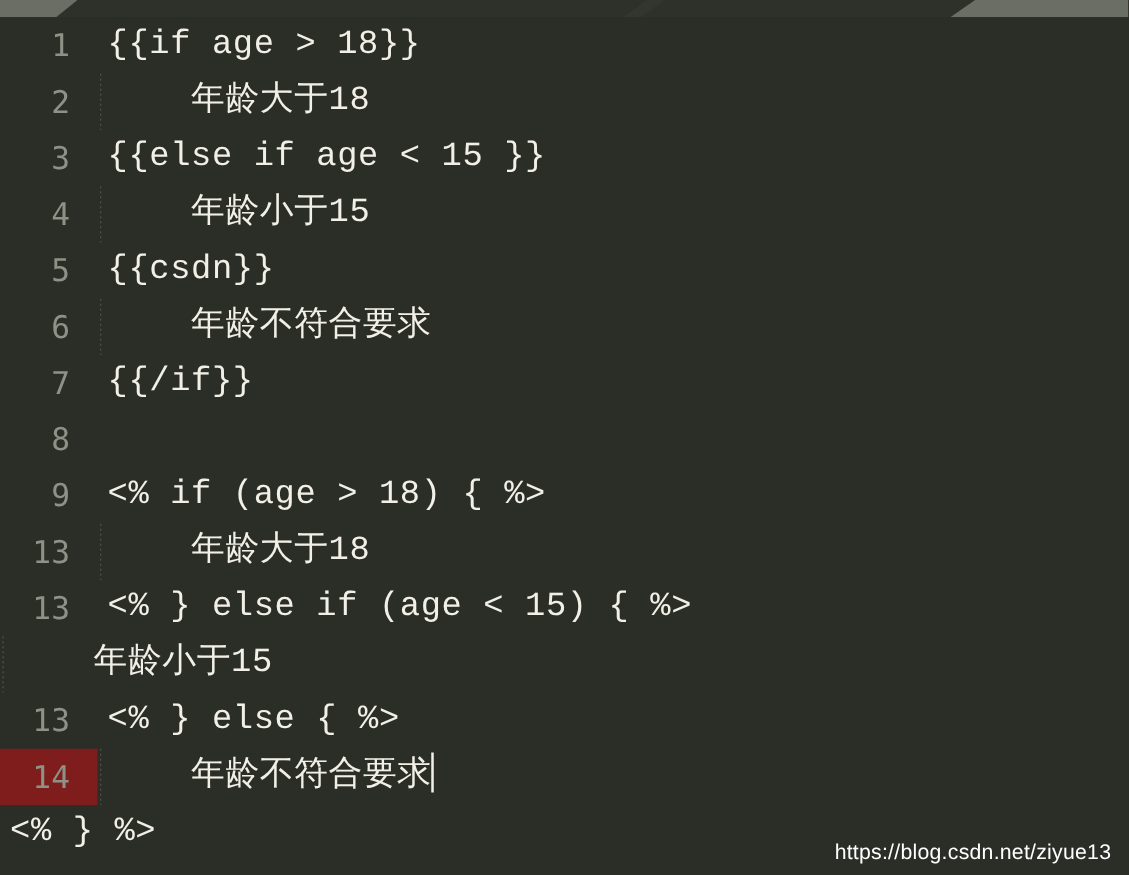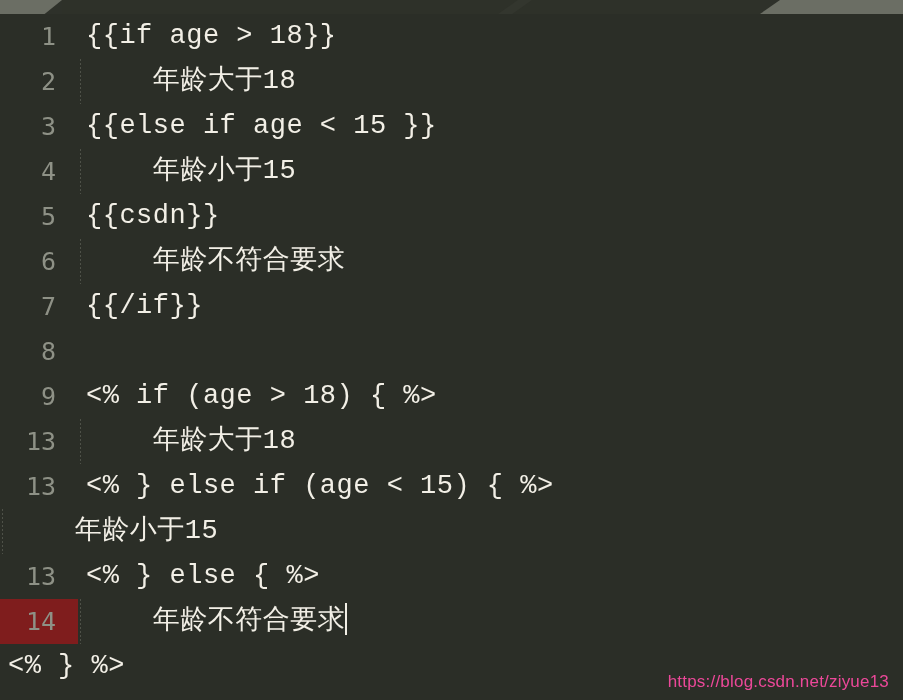--- a/index.html
+++ b/index.html
@@ -117,21 +117,21 @@
     background: #f2efe6;
     vertical-align: -7px;
     margin-left: 0px;
   }
 
   
   .watermark {
     position: absolute;
     right: 14px;
     bottom: 8px;
-    color: #ec4899;
+    color: #ffffff;
     font-size: 17px;
     font-family: "Liberation Sans", "DejaVu Sans", sans-serif;
     letter-spacing: 0.2px;
     user-select: none;
   }
 </style>
 </head>
 <body>
 
 <div id="screen">

